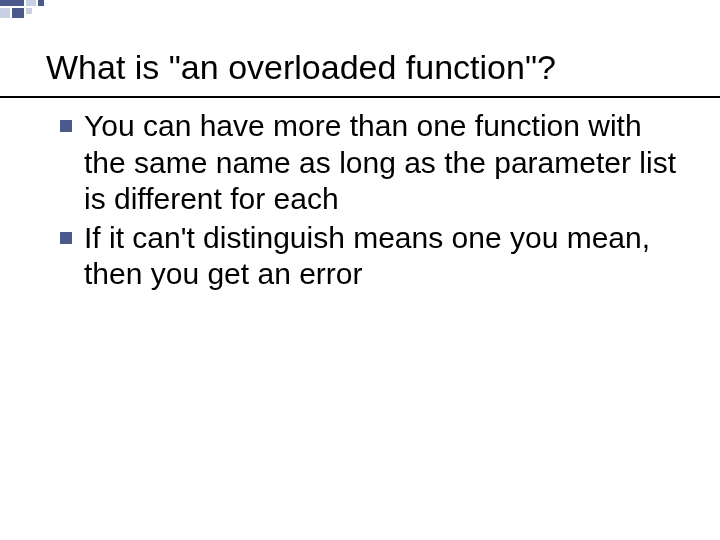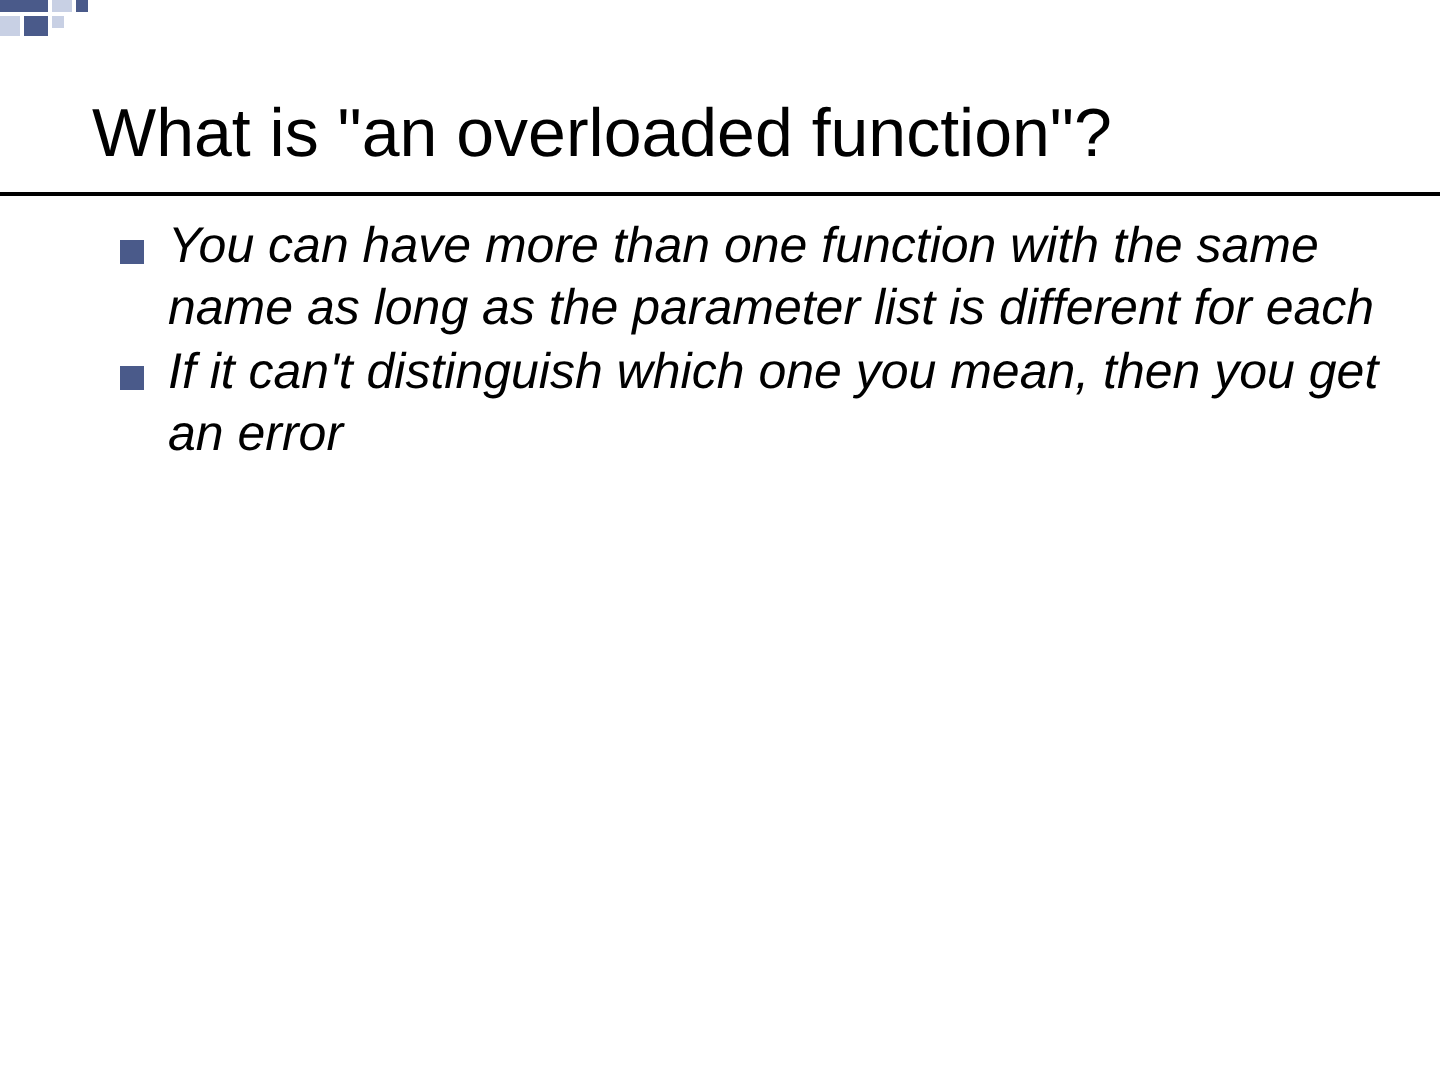--- a/index.html
+++ b/index.html
@@ -49,24 +49,23 @@
   }
   .bullet-mark {
     flex: 0 0 auto;
     width: 12px;
     height: 12px;
     background: #4a5a8a;
     margin-top: 12px;
     margin-right: 12px;
   }
   .bullet-text {
-    font-size: 25px;
+    font-size: 30px;
     line-height: 1.22;
     letter-spacing: 0px;
-    font-style: italic;
   }
 </style>
 </head>
 <body>
 
 <div class="slide">
 
   <div class="corner-deco">
     <div class="bar" style="left:0;top:0;width:24px;height:6px"></div>
     <div class="sq-light" style="left:26px;top:0;width:10px;height:6px"></div>
@@ -80,17 +79,17 @@
 
   <div class="rule"></div>
 
   <div class="content">
     <div class="bullet-item">
       <div class="bullet-mark"></div>
       <div class="bullet-text">You can have more than one function with the same name as long as the parameter list is different for each</div>
     </div>
     <div class="bullet-item">
       <div class="bullet-mark"></div>
-      <div class="bullet-text">If it can't distinguish which one you mean, then you get an error</div>
+      <div class="bullet-text">If it can't distinguish means one you mean, then you get an error</div>
     </div>
   </div>
 
 </div>
 
 </body></html>

